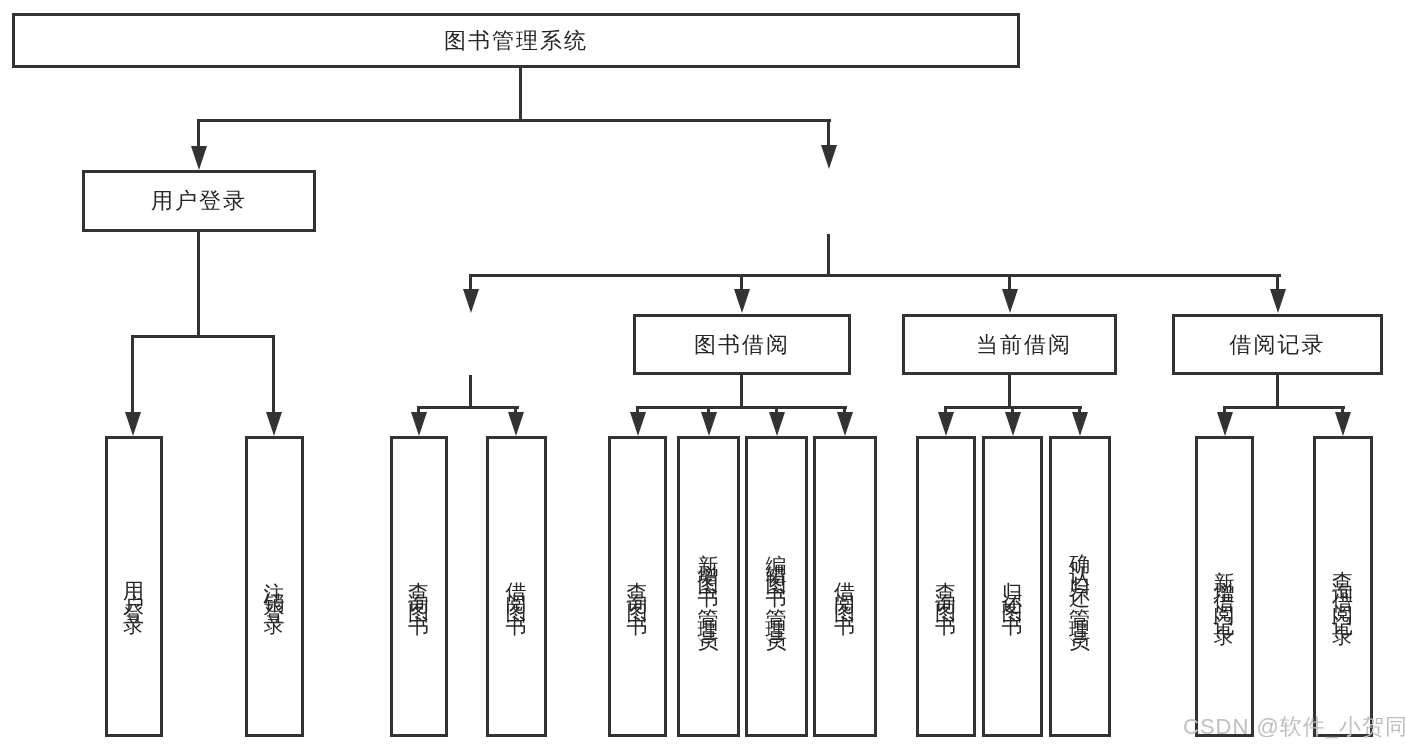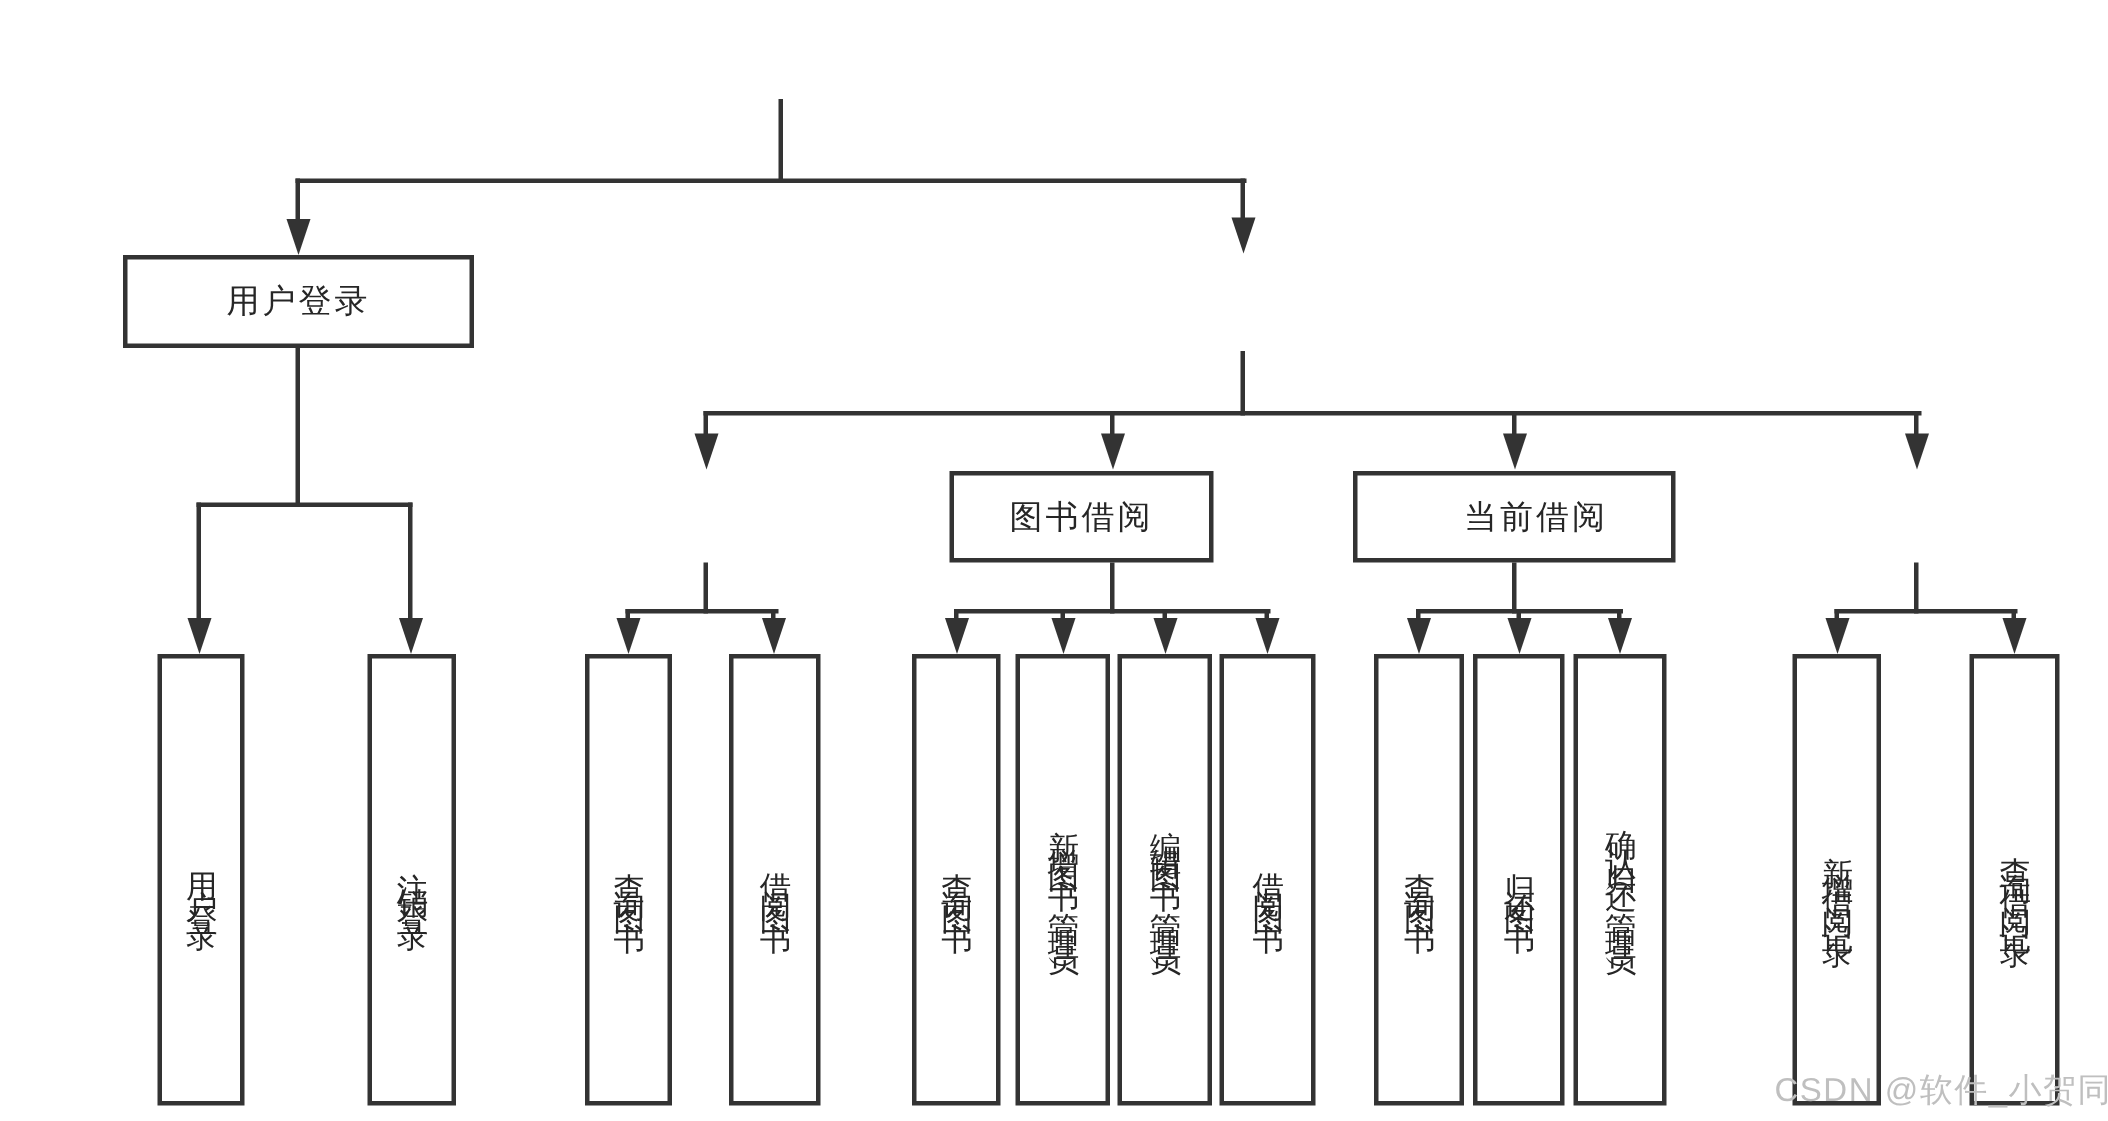--- a/index.html
+++ b/index.html
@@ -29,31 +29,37 @@
   .watermark{
     position:absolute;z-index:5;font-size:22px;letter-spacing:1px;
     color:var(--watermark,#bfbfbf);white-space:nowrap;
   }
 </style>
 </head>
 <body>
 
 <div class="canvas">
 
+  <div class="box hbox" style="left:12px;top:13px;width:1008px;height:55px;">
+    <span>图书管理系统</span>
+  </div>
 
   <div class="box hbox" style="left:82px;top:170px;width:234px;height:62px;">
     <span>用户登录</span>
   </div>
 
 
-  <div class="box hbox" style="left:633px;top:314px;width:176px;height:61px;">
+  <div class="box hbox" style="left:633px;top:314px;width:218px;height:61px;">
     <span>图书借阅</span>
   </div>
   <div class="box hbox" style="left:902px;top:314px;width:215px;height:61px;padding-left:29px;">
     <span>当前借阅</span>
+  </div>
+  <div class="box hbox" style="left:1172px;top:314px;width:211px;height:61px;">
+    <span>借阅记录</span>
   </div>
 
   <div class="box leaf" style="left:105px;top:436px;width:58px;height:301px;">
     <span class="vtext">用户登录</span>
   </div>
   <div class="box leaf" style="left:245px;top:436px;width:59px;height:301px;">
     <span class="vtext">注销登录</span>
   </div>
 
   <div class="box leaf" style="left:390px;top:436px;width:58px;height:301px;">

